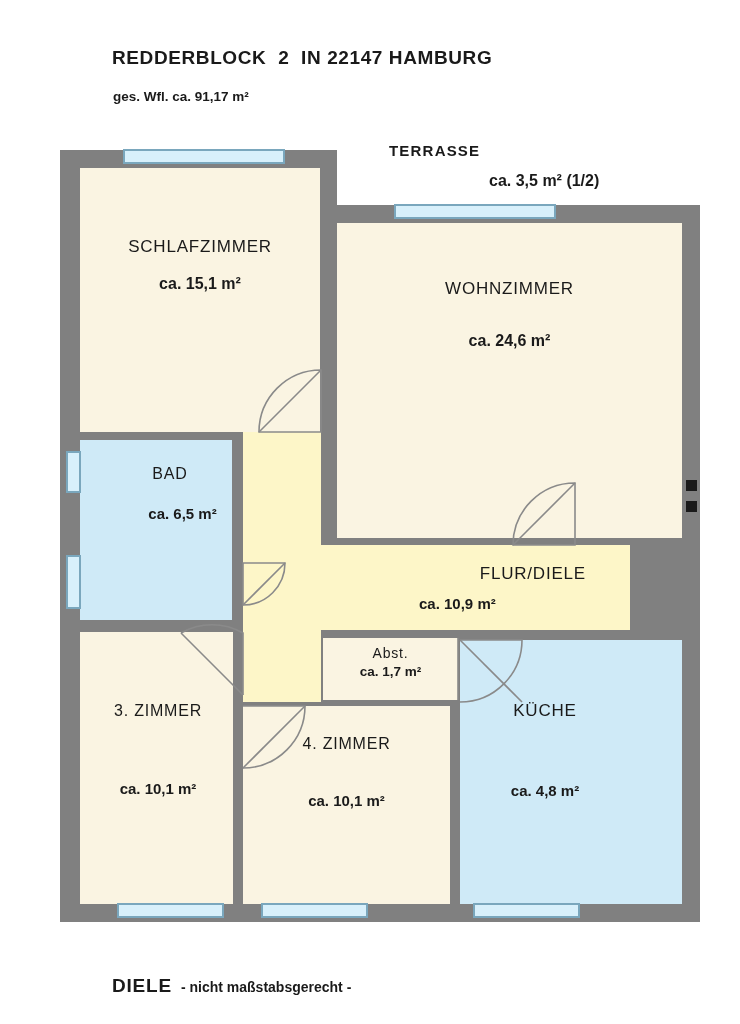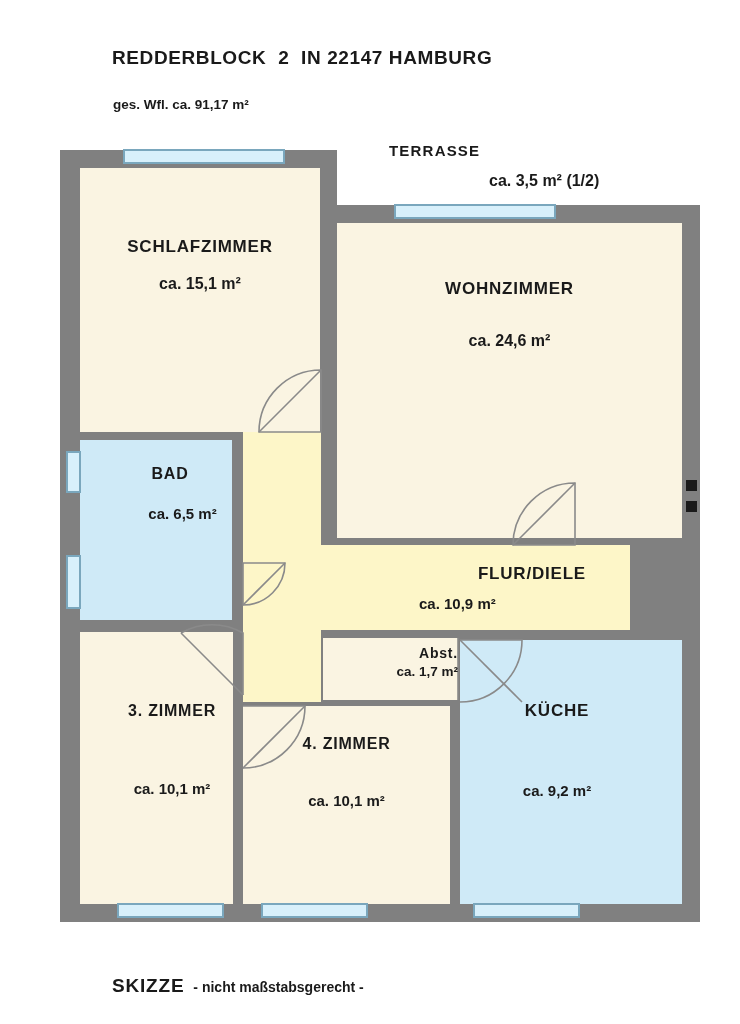--- a/index.html
+++ b/index.html
@@ -22,21 +22,21 @@
     left: 112px;
     top: 47px;
     font-size: 19px;
     font-weight: bold;
     letter-spacing: 0.6px;
     white-space: pre;
   }
   #subtitle {
     position: absolute;
     left: 113px;
-    top: 97px;
+    top: 89px;
     font-size: 13.5px;
     font-weight: bold;
     white-space: pre;
   }
 
   
   #terrasse-label {
     position: absolute;
     left: 389px;
     top: 142px;
@@ -81,21 +81,21 @@
   }
   #plan svg { display: block; }
 
   
   .room-label {
     position: absolute;
     text-align: center;
     pointer-events: none;
   }
   .room-name {
-    font-weight: bold;
+    font-weight: normal;
     letter-spacing: 0.8px;
     white-space: nowrap;
   }
   .room-area {
     font-weight: bold;
     white-space: nowrap;
   }
   .sz-size .room-name { font-size: 17px; }
   .sz-size .room-area { font-size: 16px; margin-top: 18px; }
   .sz-mid .room-name { font-size: 16px; }
@@ -199,36 +199,36 @@
 <div class="room-label sz-mid" style="left:80px; top:465px; width:180px;">
   <div class="room-name">BAD</div>
   <div class="room-area" style="margin-top:22px;padding-left:25px;">ca. 6,5 m²</div>
 </div>
 
 <div class="room-label sz-mid" style="left:256px; top:564px; width:330px;">
   <div class="room-name" style="font-size:17px; text-align:right; padding-left:40px;">FLUR/DIELE</div>
   <div class="room-area" style="margin-top:11px; text-align:left; padding-left:163px;">ca. 10,9 m²</div>
 </div>
 
-<div class="room-label sz-small" style="left:323px; top:645px; width:135px;text-align:right;">
+<div class="room-label sz-small" style="left:323px; top:645px; width:135px;">
   <div class="room-name">Abst.</div>
   <div class="room-area">ca. 1,7 m²</div>
 </div>
 
-<div class="room-label sz-mid" style="left:80px; top:702px; width:184px;">
+<div class="room-label sz-mid" style="left:66px; top:702px; width:184px;">
   <div class="room-name">3. ZIMMER</div>
   <div class="room-area" style="margin-top:60px;">ca. 10,1 m²</div>
 </div>
 
 <div class="room-label sz-mid" style="left:243px; top:735px; width:207px;">
   <div class="room-name">4. ZIMMER</div>
   <div class="room-area" style="margin-top:39px;">ca. 10,1 m²</div>
 </div>
 
-<div class="room-label sz-mid" style="left:468px; top:701px; width:178px;">
+<div class="room-label sz-mid" style="left:456px; top:701px; width:178px;">
   <div class="room-name" style="font-size:17px;">KÜCHE</div>
-  <div class="room-area" style="margin-top:61px;">ca. 9,2 m²</div>
+  <div class="room-area" style="margin-top:61px;">ca. 4,8 m²</div>
 </div>
 
 <div id="footer">
-  <span id="footer-main">SKIZZE</span>
+  <span id="footer-main">DIELE</span>
   <span id="footer-note">- nicht maßstabsgerecht -</span>
 </div>
 
 </body></html>

